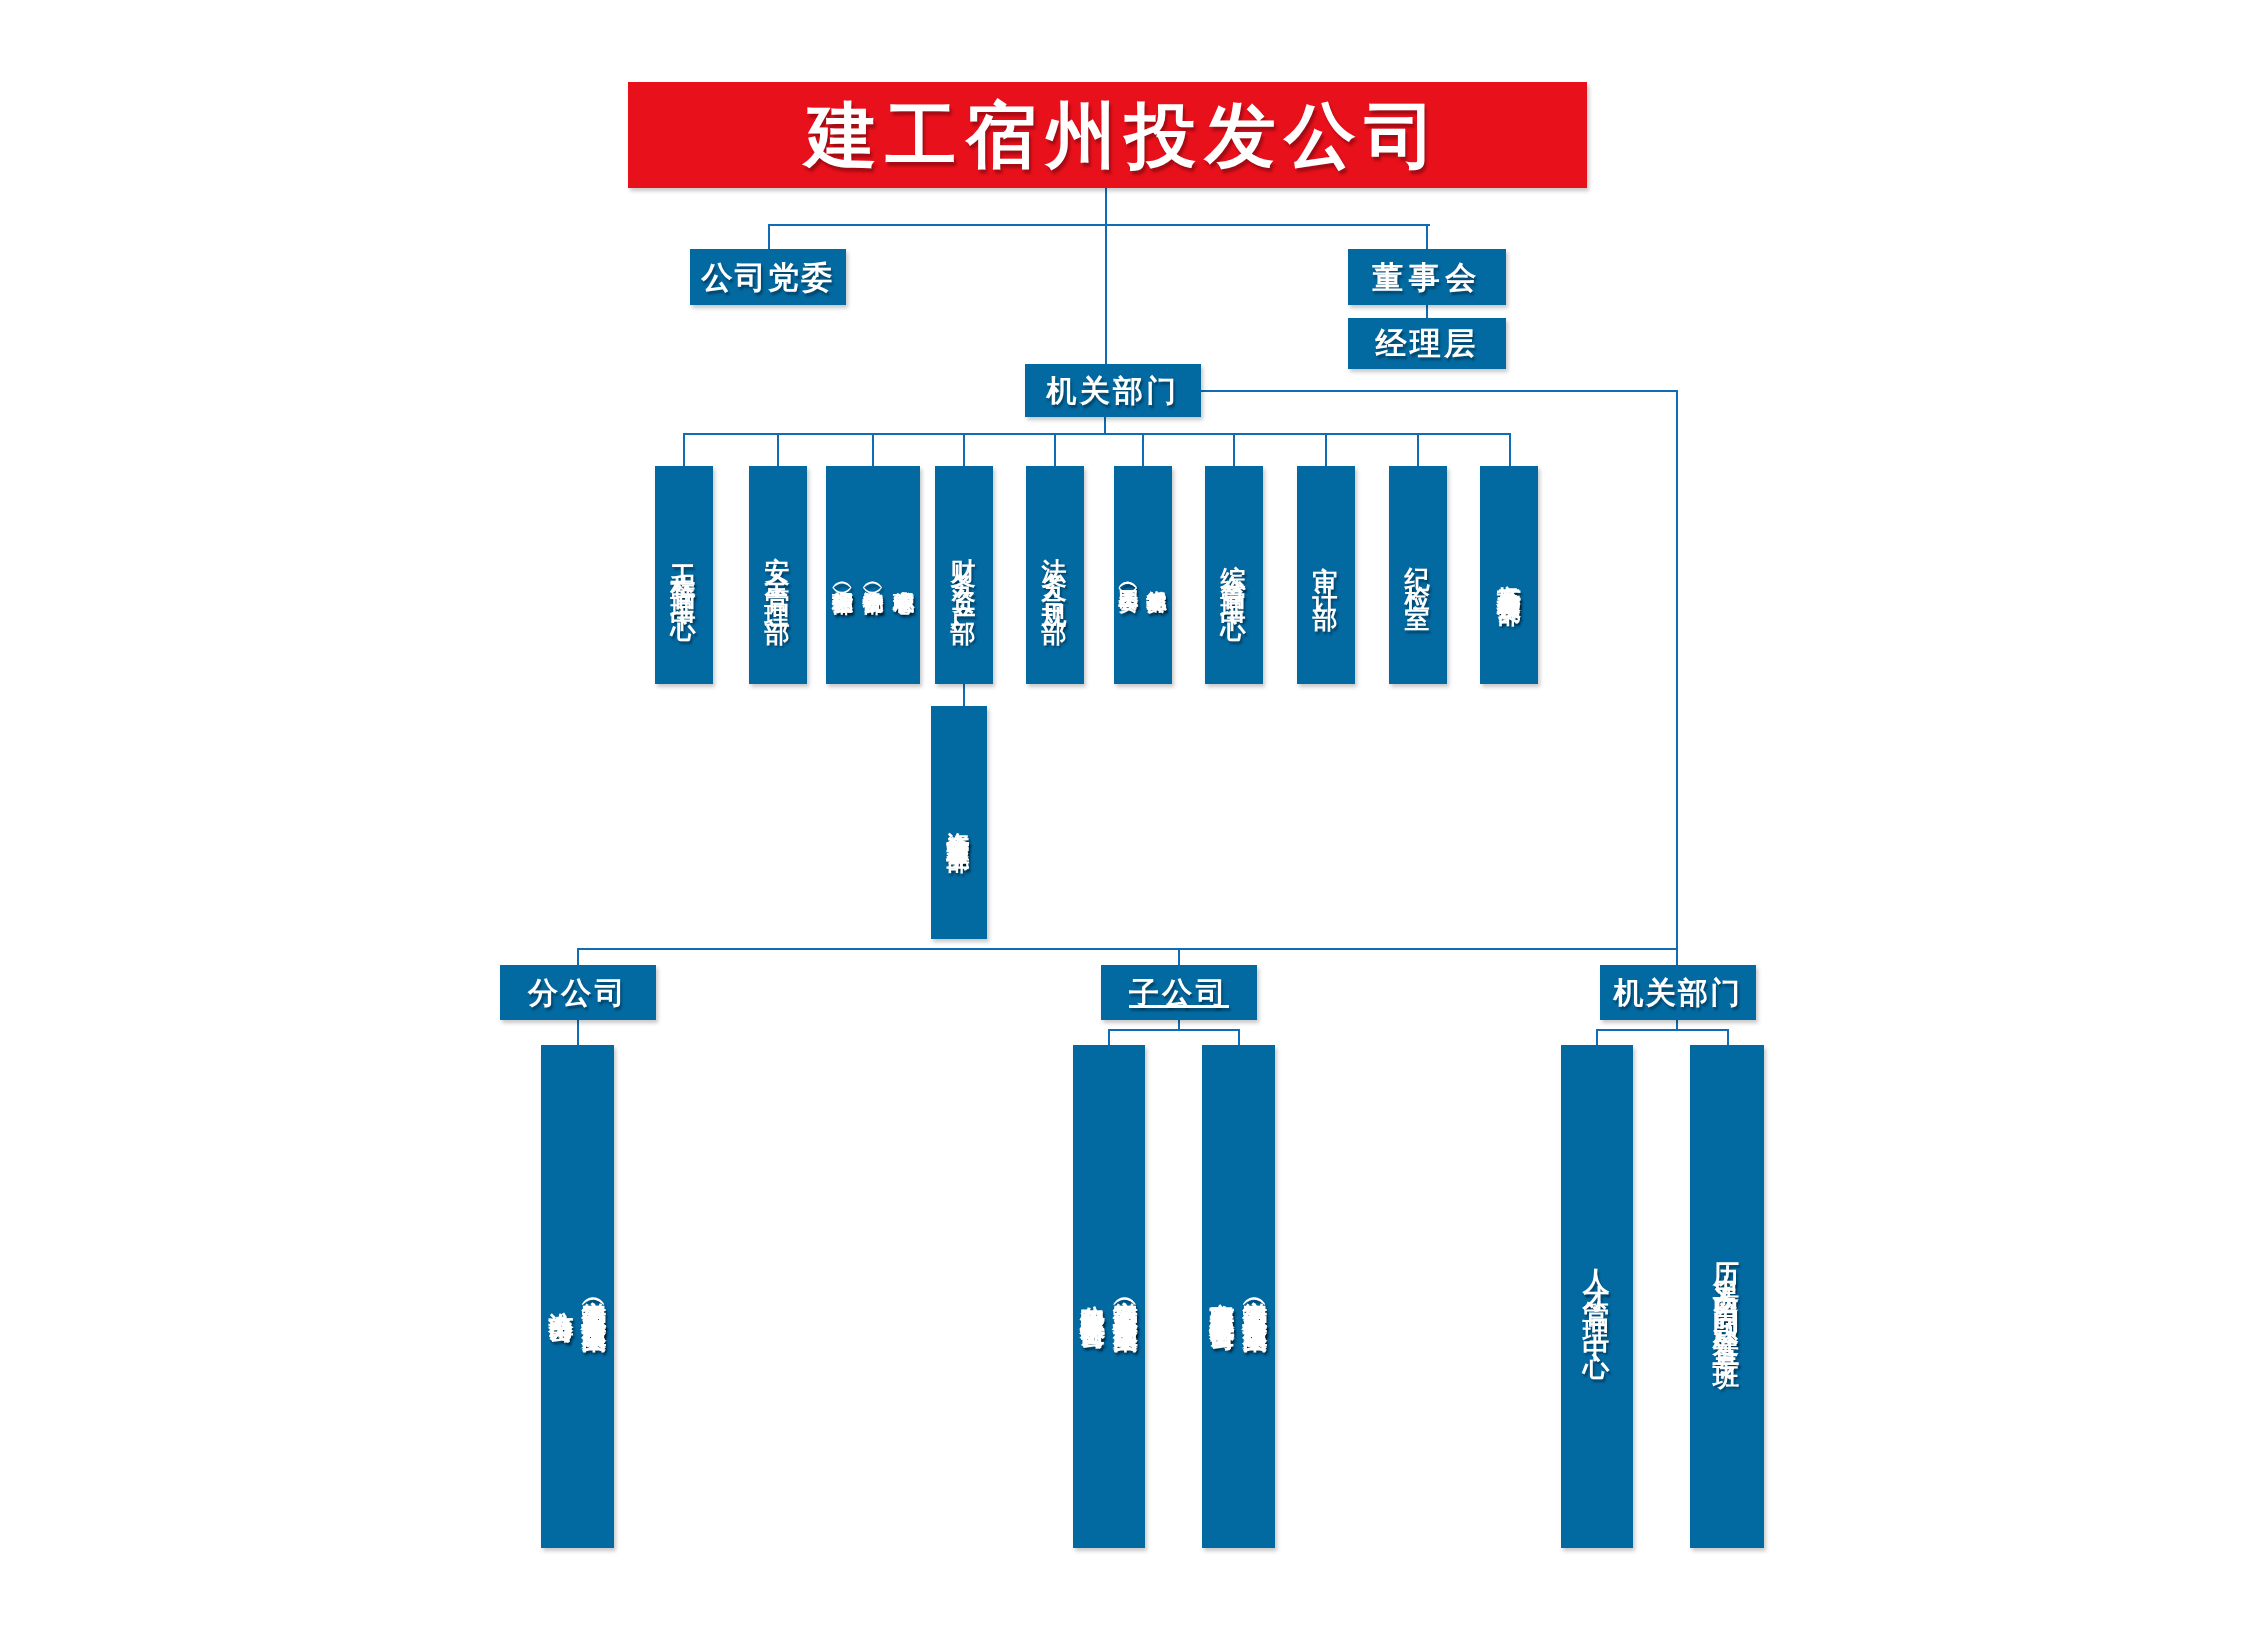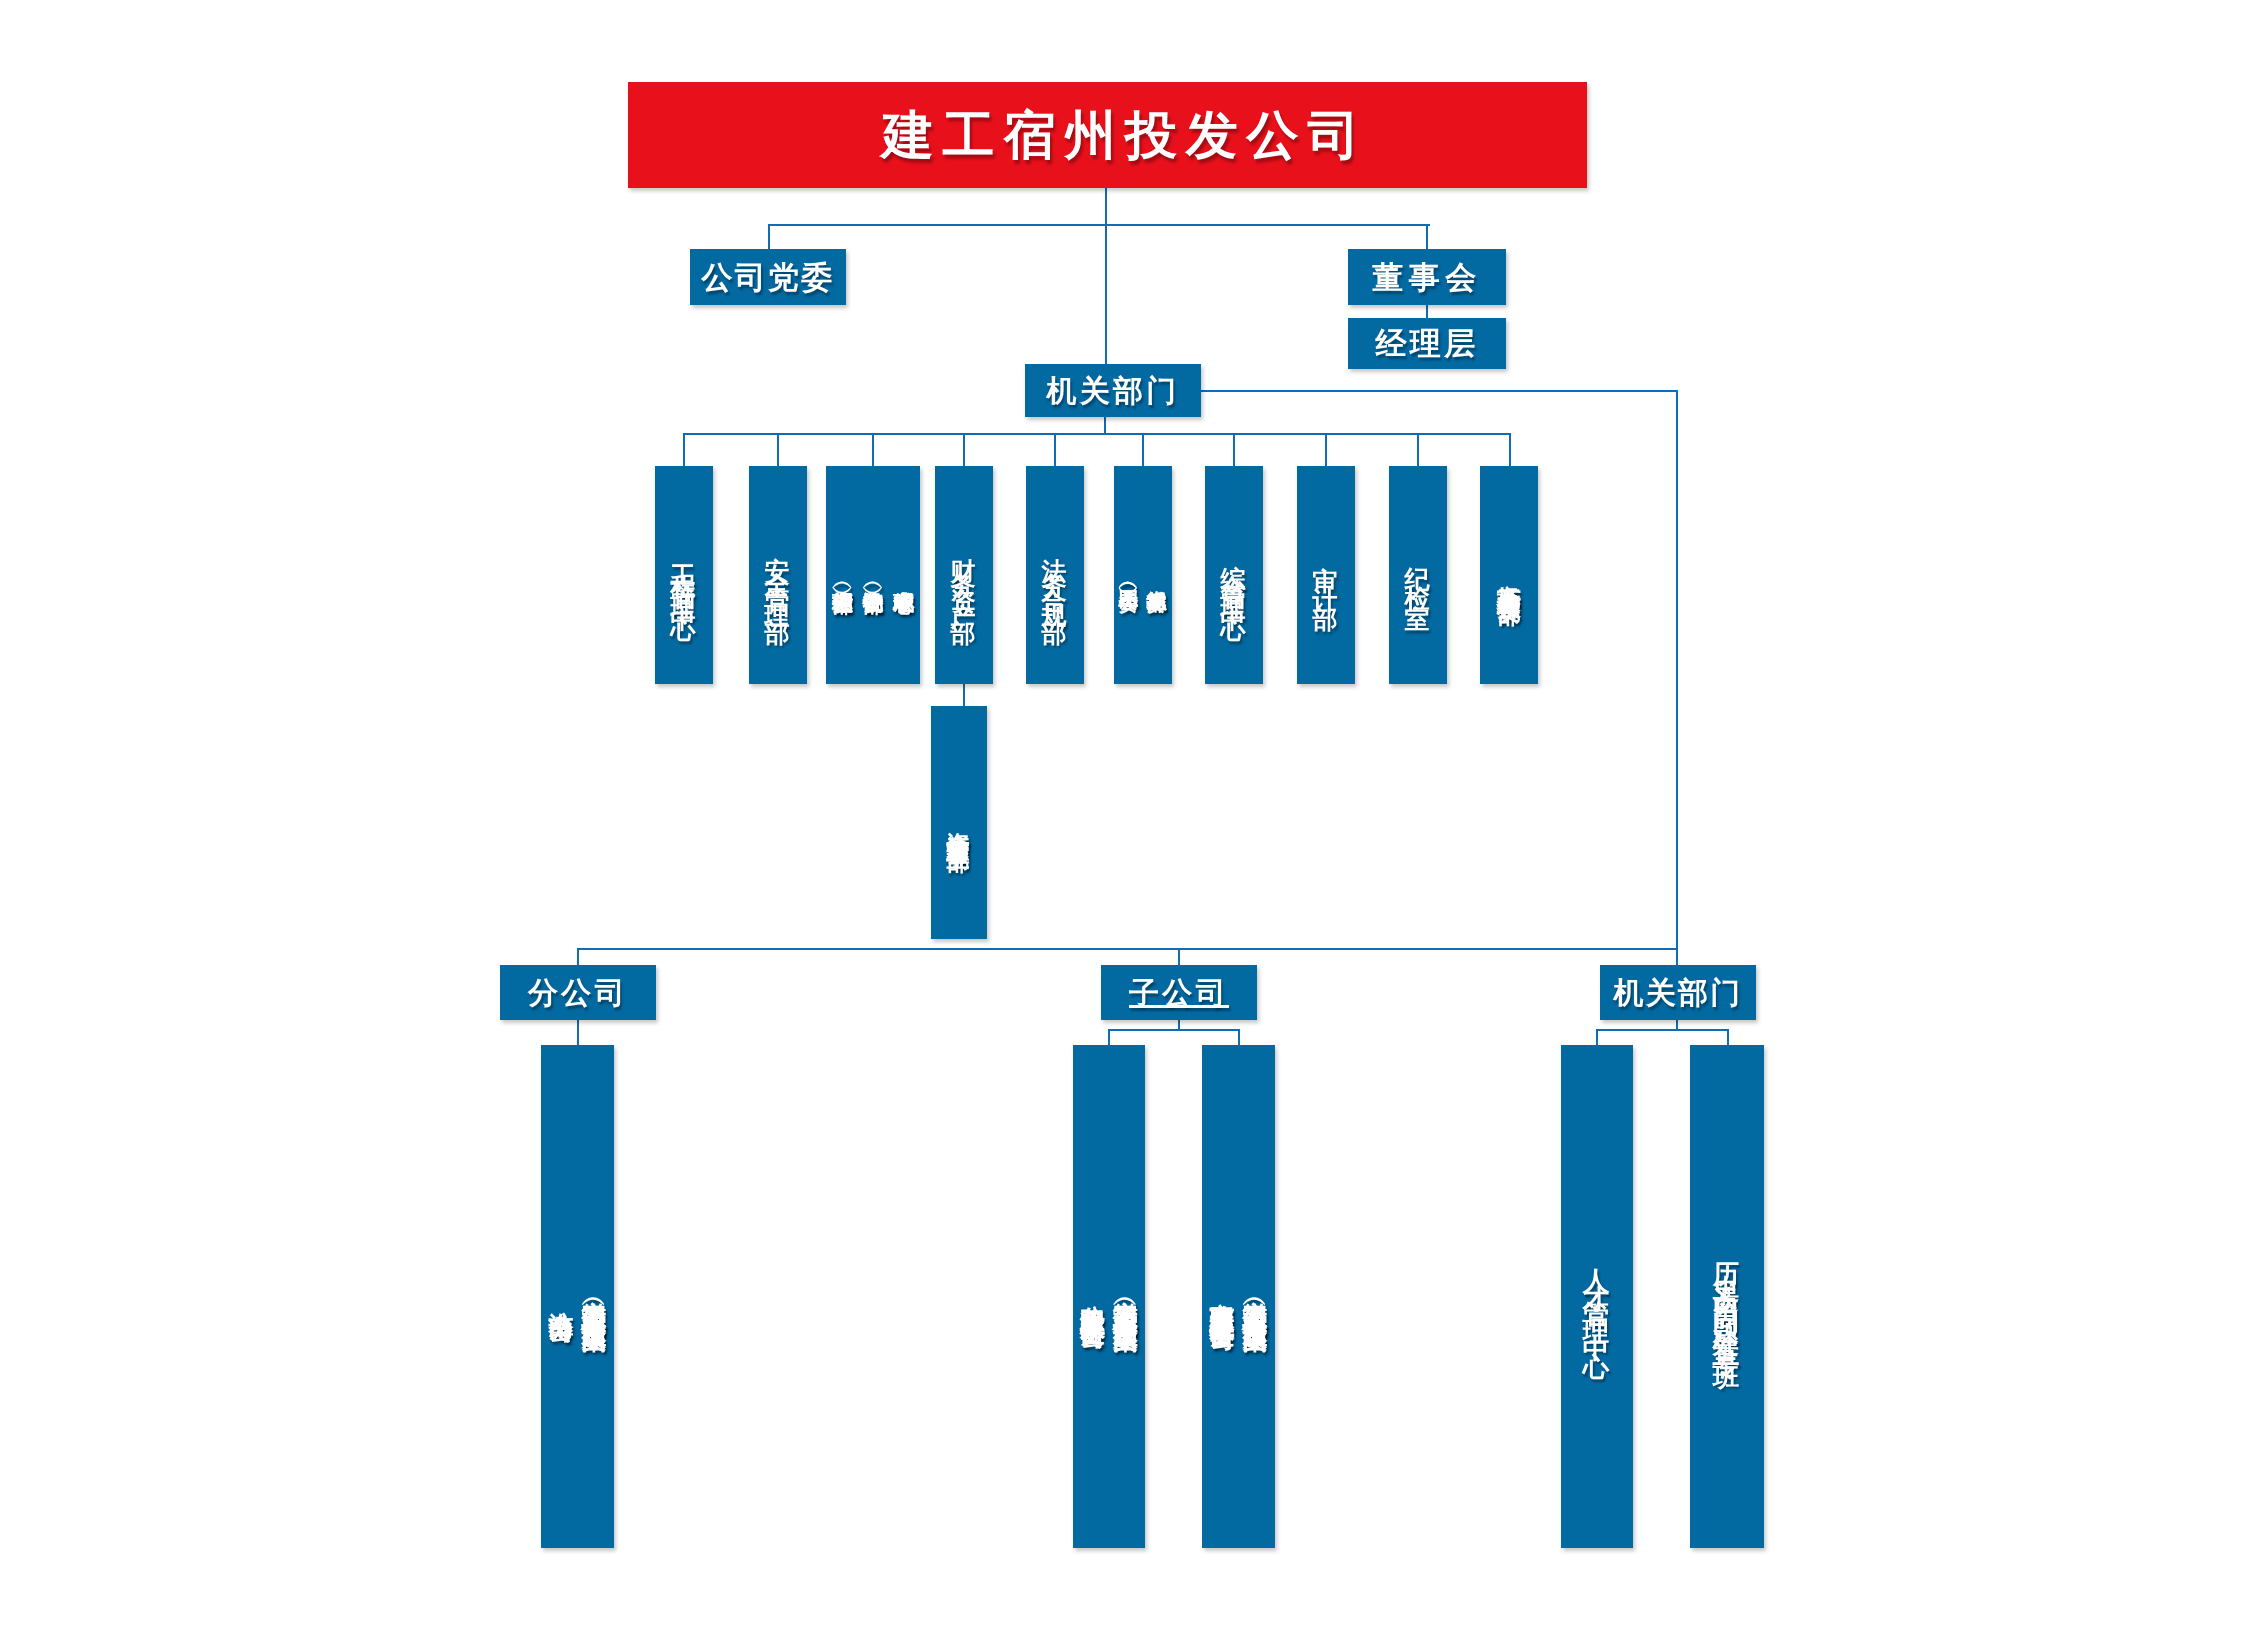--- a/index.html
+++ b/index.html
@@ -83,21 +83,21 @@
   <div class="line" style="left:1178px; top:1020px; width:2.2px; height:10px;"></div>
   <div class="line" style="left:1108px; top:1029px; width:132px; height:2.2px;"></div>
   <div class="line" style="left:1108px; top:1029px; width:2.2px; height:16px;"></div>
   <div class="line" style="left:1238px; top:1029px; width:2.2px; height:16px;"></div>
   <div class="line" style="left:1676px; top:1020px; width:2.2px; height:10px;"></div>
   <div class="line" style="left:1596px; top:1029px; width:133px; height:2.2px;"></div>
   <div class="line" style="left:1596px; top:1029px; width:2.2px; height:16px;"></div>
   <div class="line" style="left:1727px; top:1029px; width:2.2px; height:16px;"></div>
 
   <div class="box red" style="left:628px; top:82px; width:959px; height:106px;">
-    <span class="hlabel" style="font-size:52px; letter-spacing:8.8px; text-shadow:2.2px 3.9px 2.8px rgba(0,0,0,0.3);margin-left:35px;">建工宿州投发公司</span>
+    <span class="hlabel" style="font-size:71px; letter-spacing:8.8px; text-shadow:2.2px 3.9px 2.8px rgba(0,0,0,0.3);margin-left:35px;">建工宿州投发公司</span>
   </div>
 
   <div class="box" style="left:690px; top:249px; width:156px; height:56px;">
     <span class="hlabel" style="font-size:31px; letter-spacing:2.2px;">公司党委</span>
   </div>
   <div class="box" style="left:1348px; top:249px; width:158px; height:56px;">
     <span class="hlabel" style="font-size:31px; letter-spacing:5.5px;">董事会</span>
   </div>
   <div class="box" style="left:1348px; top:318px; width:158px; height:51px;">
     <span class="hlabel" style="font-size:31px; letter-spacing:3.3px;">经理层</span>

